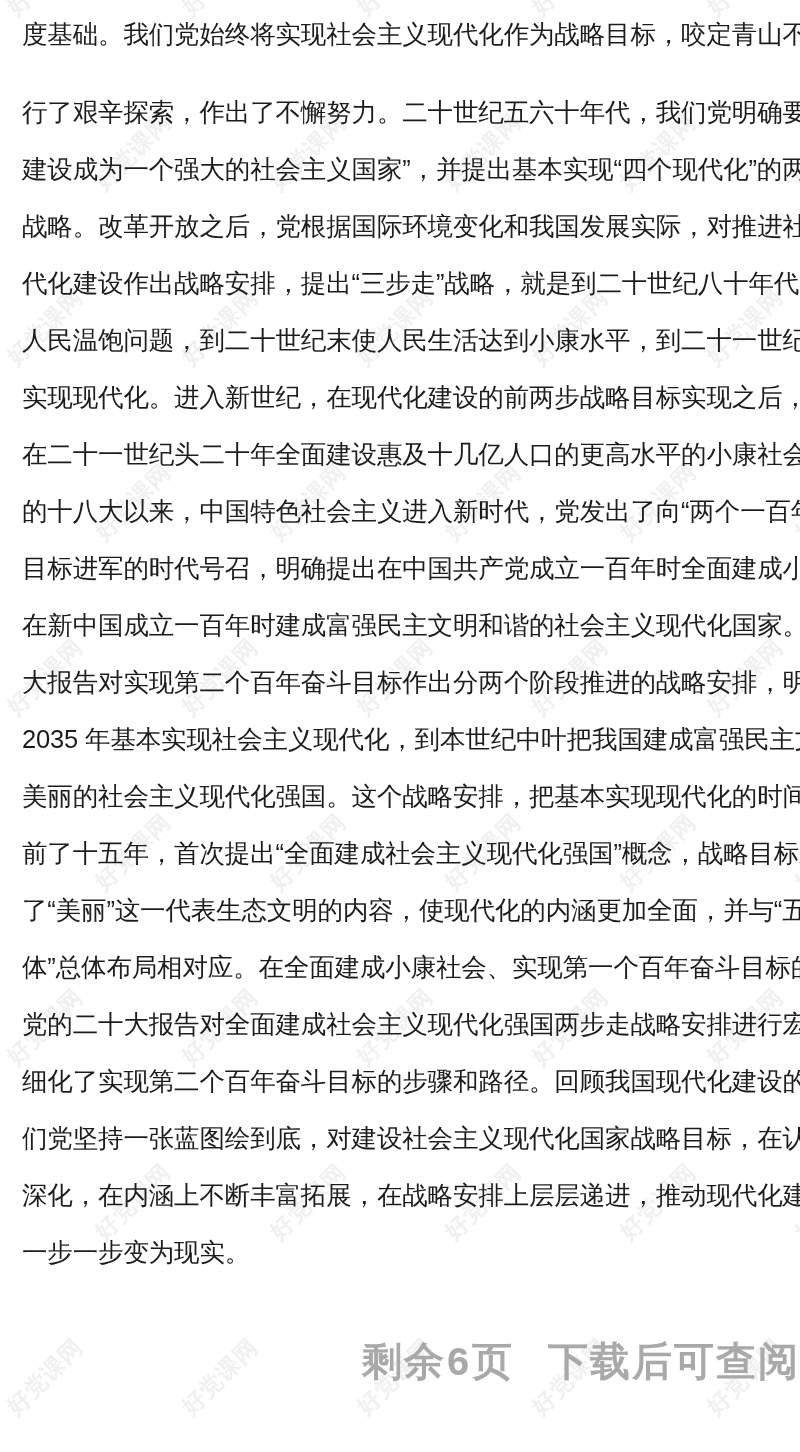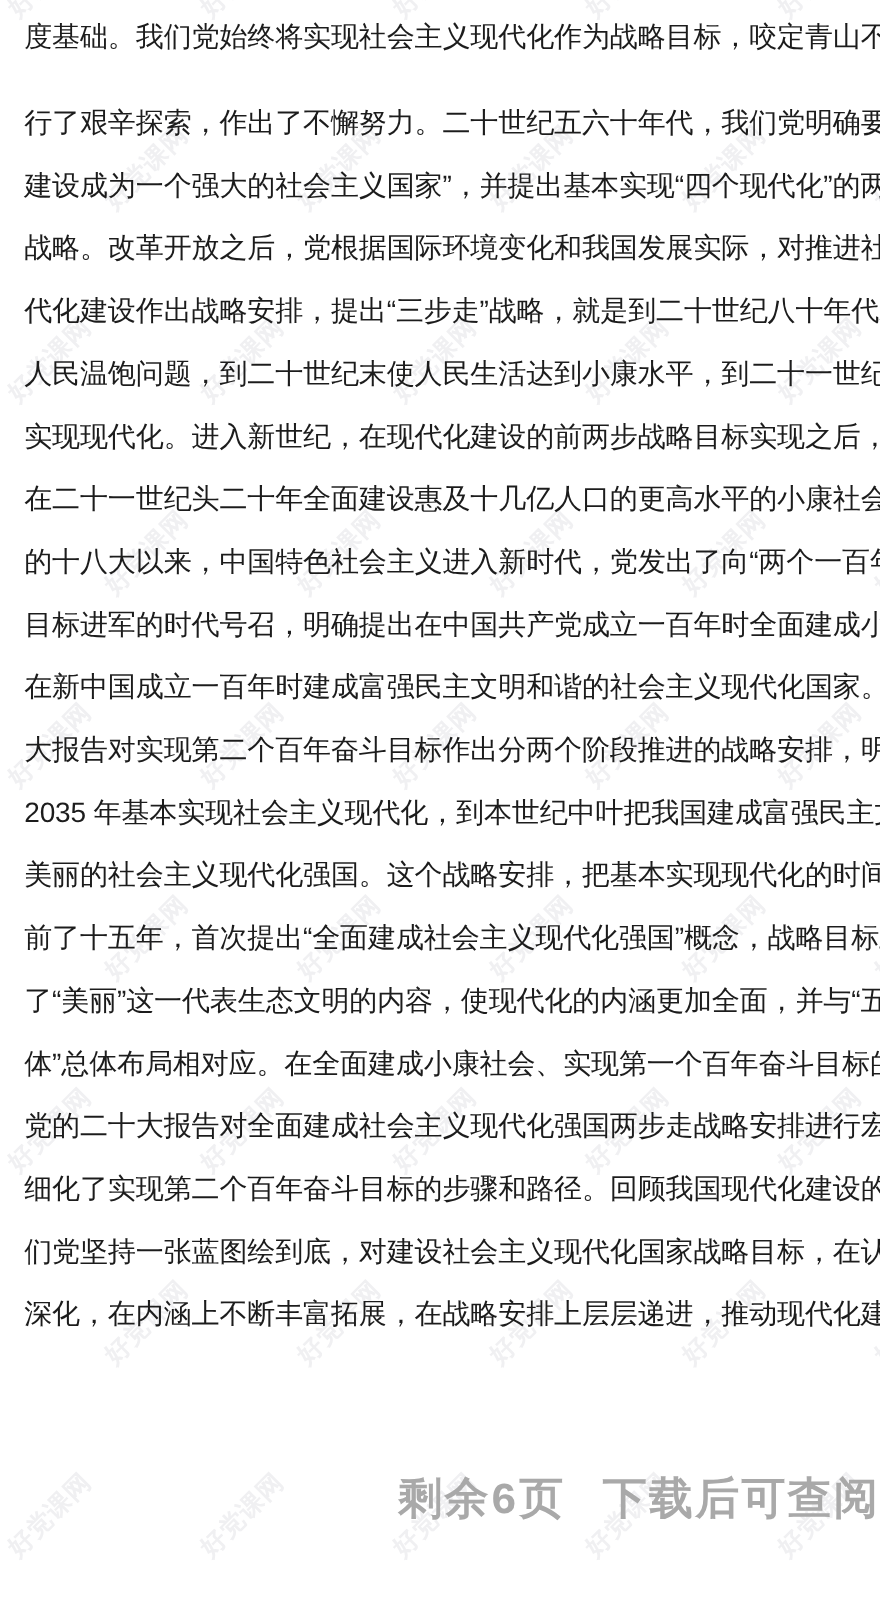--- a/index.html
+++ b/index.html
@@ -178,20 +178,21 @@
         <div class="line justify">大报告对实现第二个百年奋斗目标作出分两个阶段推进的战略安排，明确提出到</div>
         <div class="line justify">2035 年基本实现社会主义现代化，到本世纪中叶把我国建成富强民主文明和谐</div>
         <div class="line justify">美丽的社会主义现代化强国。这个战略安排，把基本实现现代化的时间比原先提</div>
         <div class="line justify">前了十五年，首次提出“全面建成社会主义现代化强国”概念，战略目标上增加</div>
         <div class="line justify">了“美丽”这一代表生态文明的内容，使现代化的内涵更加全面，并与“五位一</div>
         <div class="line justify">体”总体布局相对应。在全面建成小康社会、实现第一个百年奋斗目标的基础上，</div>
         <div class="line justify">党的二十大报告对全面建成社会主义现代化强国两步走战略安排进行宏观展望，</div>
         <div class="line justify">细化了实现第二个百年奋斗目标的步骤和路径。回顾我国现代化建设的历程，我</div>
         <div class="line justify">们党坚持一张蓝图绘到底，对建设社会主义现代化国家战略目标，在认识上不断</div>
         <div class="line justify">深化，在内涵上不断丰富拓展，在战略安排上层层递进，推动现代化建设的蓝图</div>
+        <div class="line justify">一步一步变为现实。</div>
       </div>
     </div>
 
   <div id="footer-notice" style="color: rgb(169, 169, 169);">
     <span>剩余6页</span><span class="gap"></span><span>下载后可查阅</span>
   </div>
 
 </div>
 
 </body></html>

